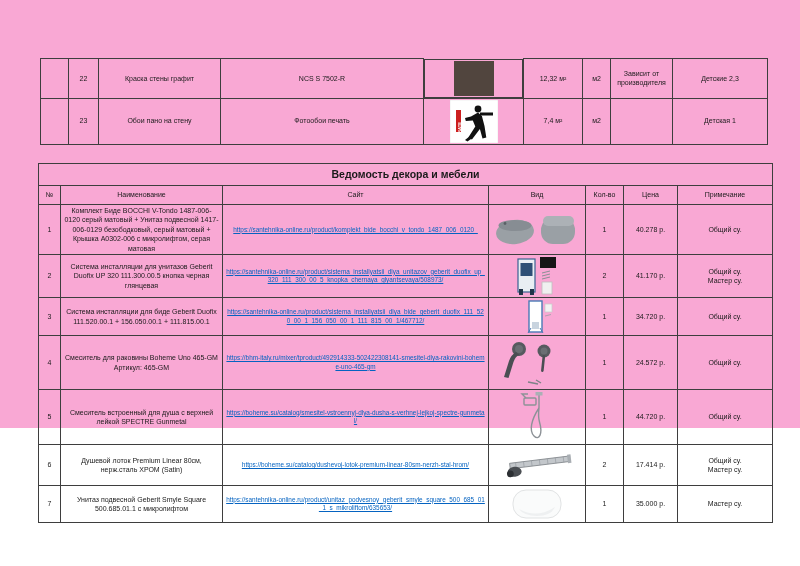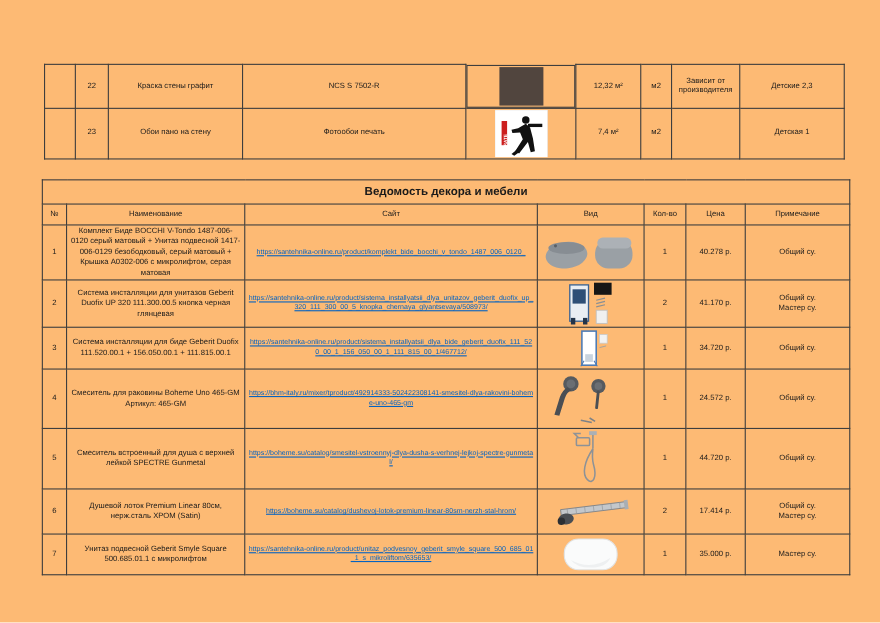--- a/index.html
+++ b/index.html
@@ -1,18 +1,18 @@
 <!DOCTYPE html>
 <html><head>
 <meta charset="utf-8">
 <style>
   * { margin:0; padding:0; box-sizing:border-box; }
   html,body { width:800px; height:566px; background:#ffffff; overflow:hidden;
               font-family:"Liberation Sans", sans-serif; color:#1a1a1a; }
-  .page { position:relative; width:800px; height:566px; background:#fdba74; }
+  .page { position:relative; width:800px; height:428px; background:#f9a8d4; }
 
   table { border-collapse:collapse; table-layout:fixed; position:absolute; }
   td { border:1px solid #3e3e3e; vertical-align:middle; text-align:center;
        overflow:hidden; padding:1px 3px; }
 
   
   .top-table { left:40px; top:58px; width:727px; font-size:7px; line-height:1.35; }
 
   
   .main-table { left:38px; top:163px; width:734px; font-size:7px; line-height:1.35; }

